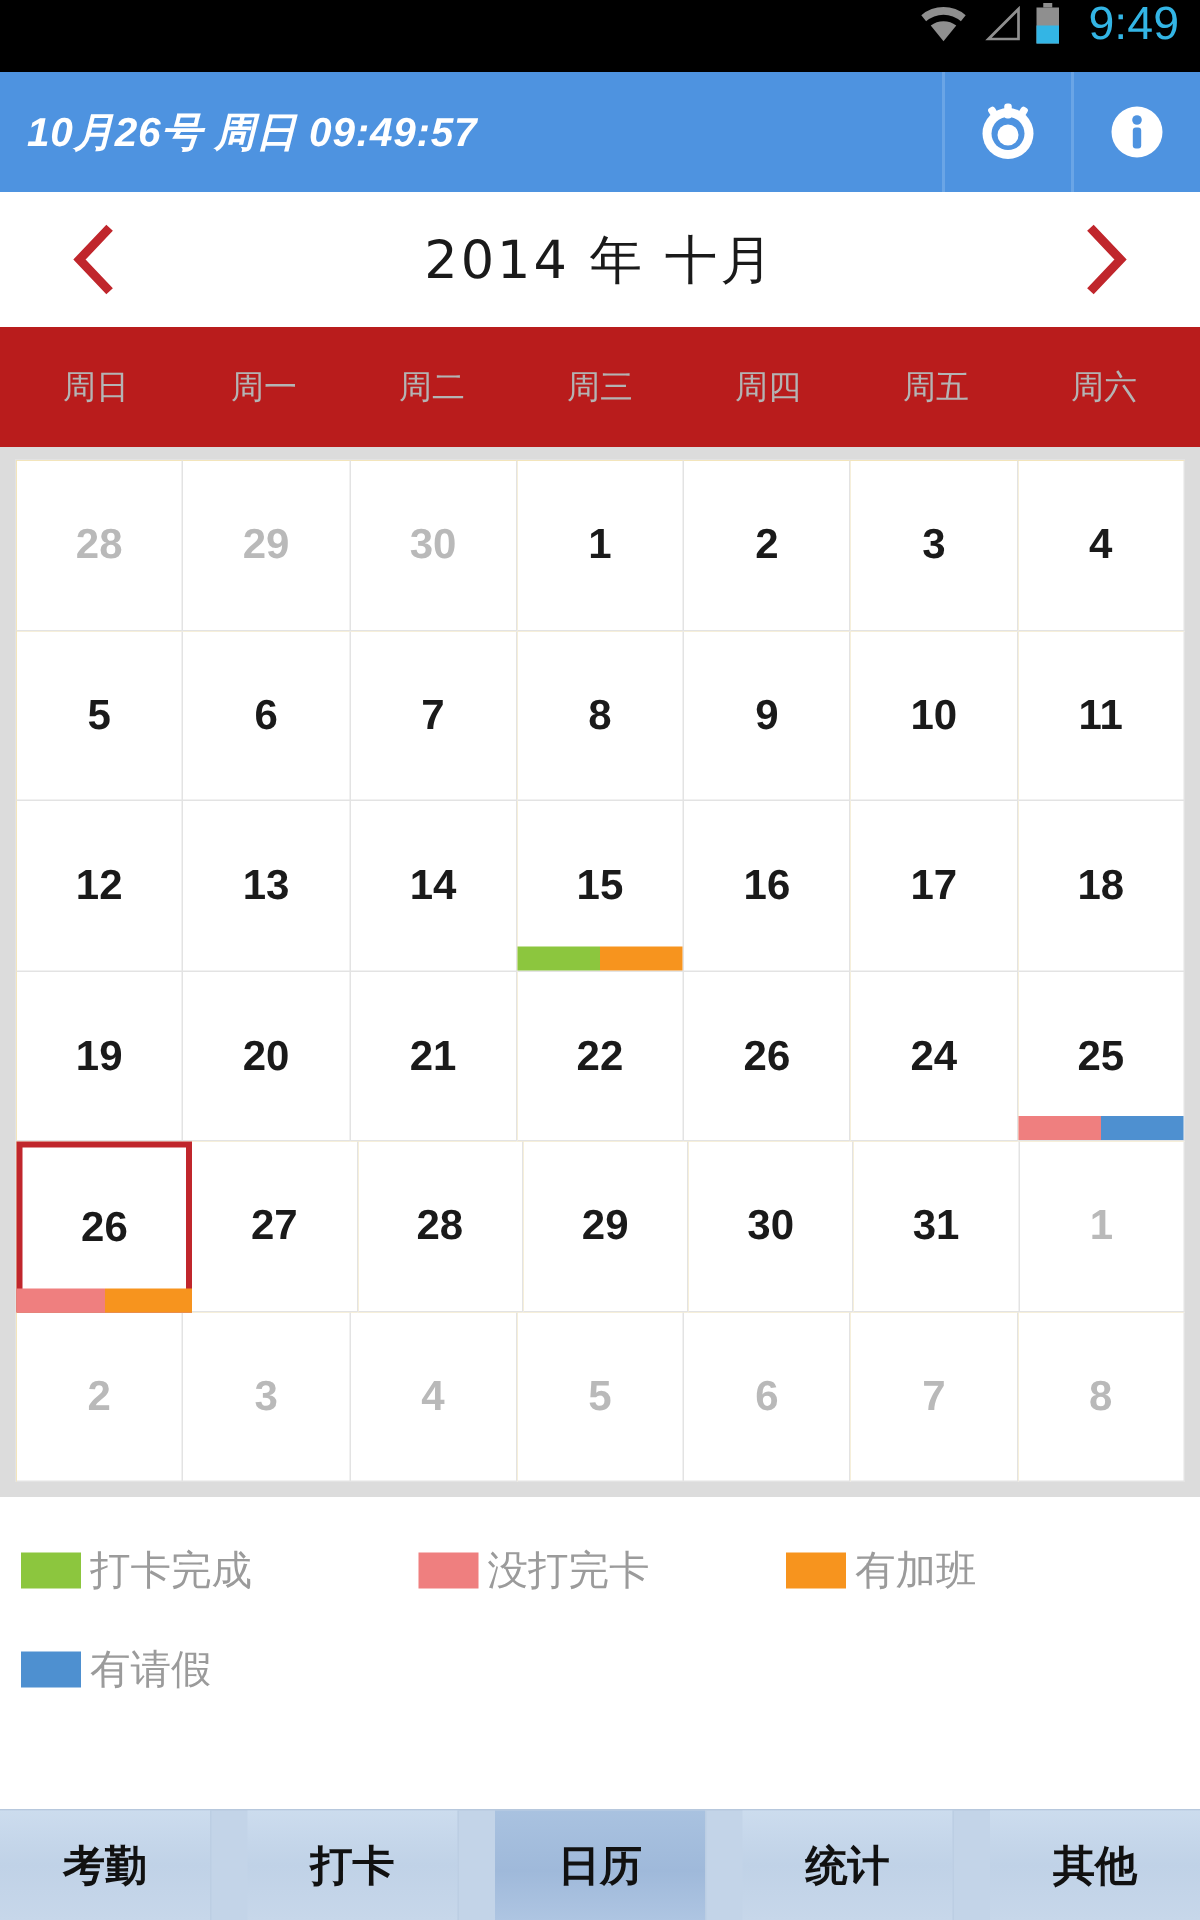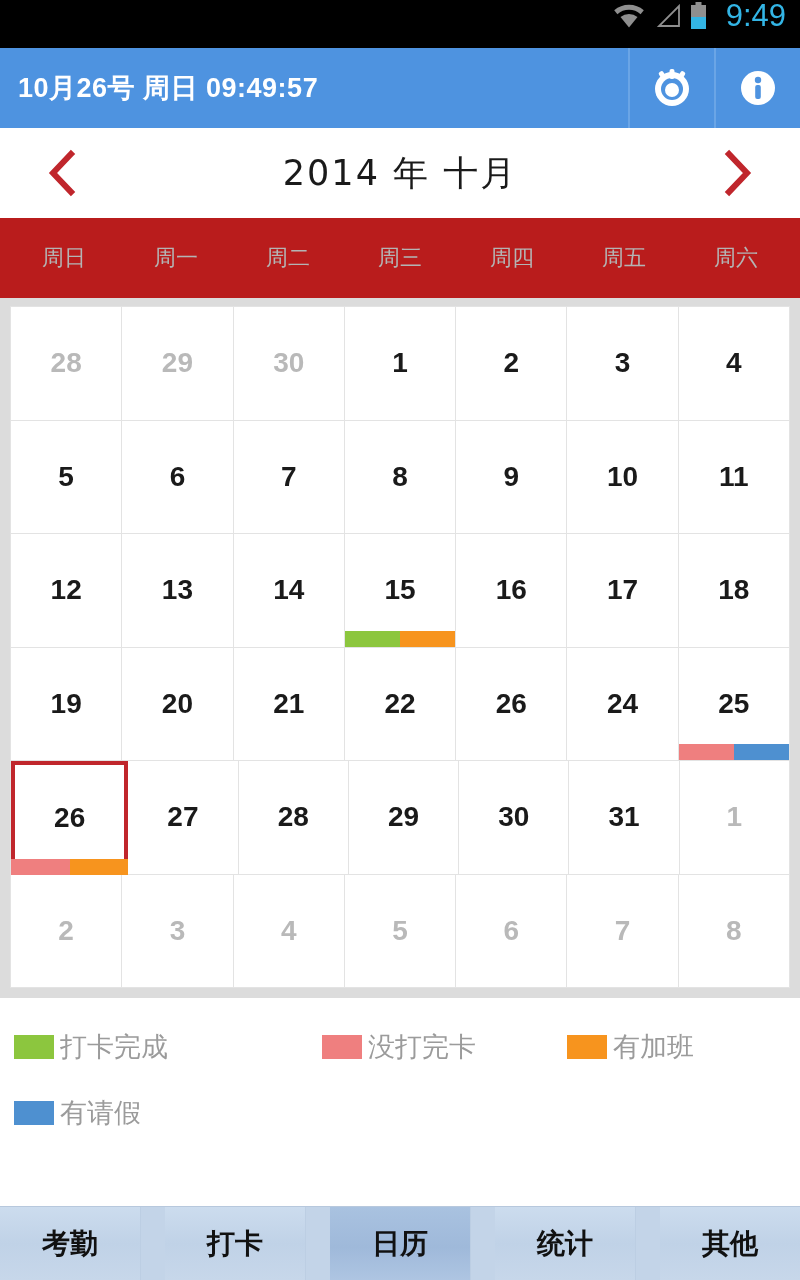--- a/index.html
+++ b/index.html
@@ -58,20 +58,21 @@
   }
   .actionbar-title {
     flex: 1 1 auto;
     display: flex;
     align-items: center;
     padding-left: 18px;
     color: #ffffff;
     font-size: 27px;
     font-weight: bold;
     letter-spacing: 0.5px;
+    font-style: italic;
   }
   .ab-btn {
     width: 86px;
     display: flex;
     align-items: center;
     justify-content: center;
     border-left: 2px solid #6aa5e6;
   }
 
   
@@ -182,21 +183,21 @@
   }
   .legend-row {
     display: flex;
     align-items: center;
     height: 66px;
   }
   .legend-item {
     display: flex;
     align-items: center;
   }
-  .legend-item.i0 { width: 308px; }
+  .legend-item.i0 { width: 265px; }
   .legend-item.i1 { width: 245px; }
   .legend-item.i2 { width: 200px; }
   .legend-swatch {
     width: 40px;
     height: 24px;
     flex: 0 0 40px;
   }
   .legend-label {
     margin-left: 6px;
     font-size: 27px;

